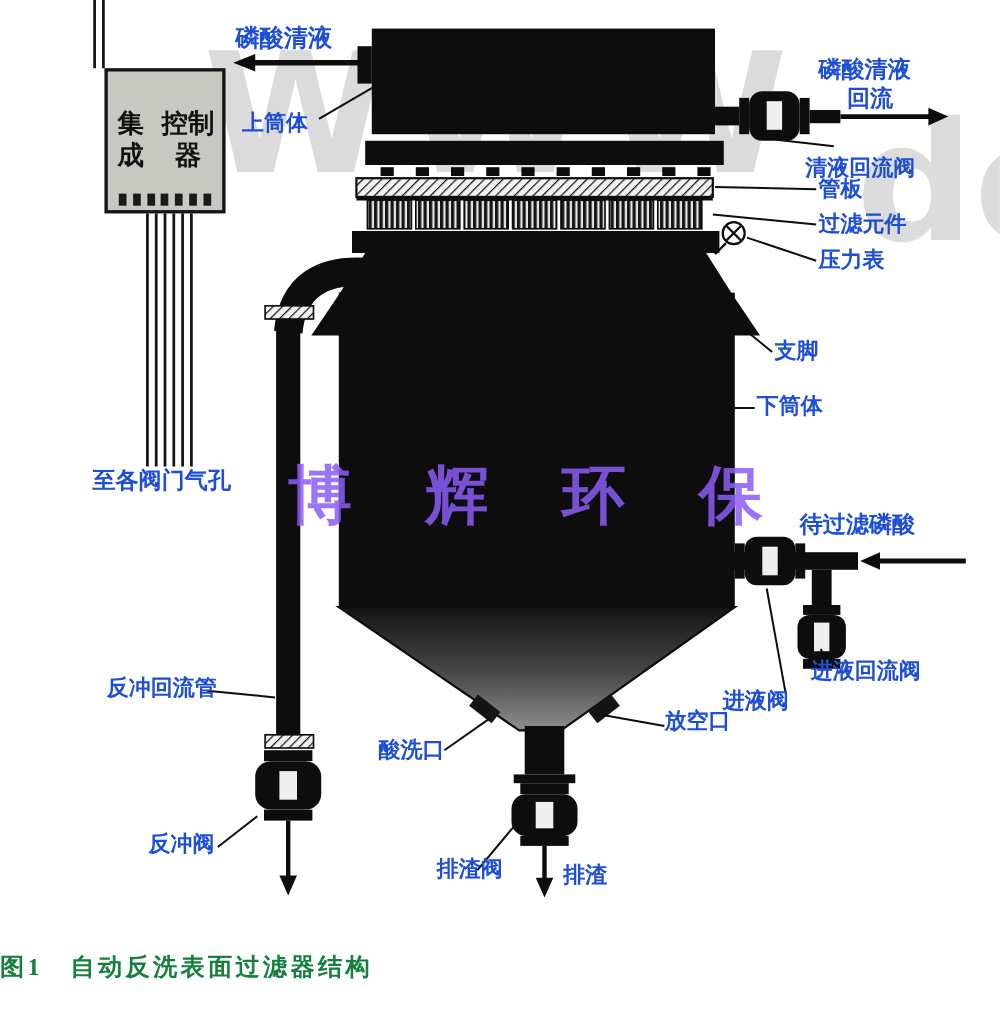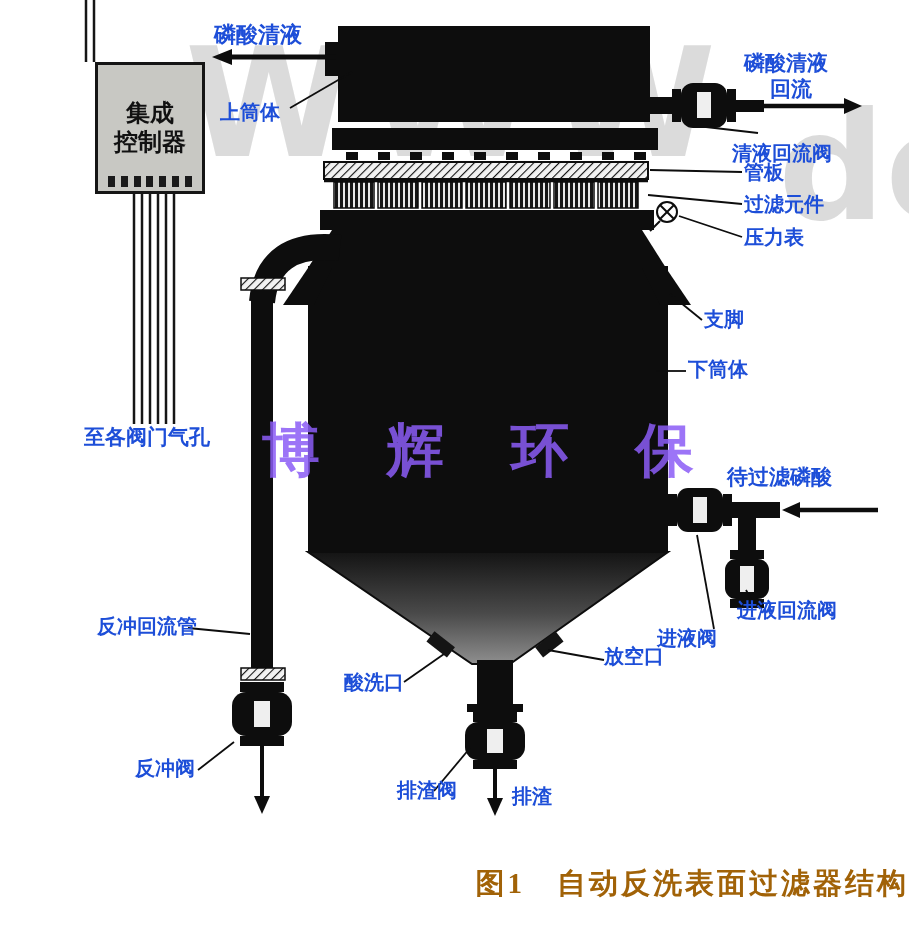--- a/index.html
+++ b/index.html
@@ -7,27 +7,27 @@
         font-family:"Liberation Serif",serif;}
   .lbl{position:absolute;color:#1d4ed8;font-weight:bold;font-size:20px;
        white-space:nowrap;z-index:4;line-height:1;}
   .wm-top{position:absolute;z-index:0;color:#d0d0d0;opacity:.75;
           font-family:"DejaVu Sans",sans-serif;font-weight:bold;line-height:1;}
   .wm-mid{position:absolute;z-index:5;color:#8b5cf6;opacity:.85;font-weight:bold;
           font-size:58px;letter-spacing:26px;white-space:nowrap;line-height:1;}
   svg.diagram{position:absolute;left:0;top:0;z-index:1;}
   .controller{position:absolute;left:95px;top:62px;width:104px;height:126px;
               background:#c8c8c3;border:3px solid #151515;z-index:2;
-              display:flex;flex-direction:column;align-items:center;justify-content:center;}
+              display:flex;align-items:center;justify-content:center;}
   .controller .txt{font-weight:bold;font-size:24px;line-height:1.2;color:#111;text-align:center;}
   .terminals{position:absolute;bottom:4px;left:10px;right:10px;height:11px;
              display:flex;justify-content:space-between;}
   .terminals i{width:7px;height:11px;background:#1a1a1a;}
-  .caption{position:absolute;left:0;width:100%;top:864px;text-align:right;
-           font-size:29px;font-weight:bold;letter-spacing:3px;color:#a16207;z-index:4;}
+  .caption{position:absolute;left:0;width:100%;top:864px;text-align:left;
+           font-size:22px;font-weight:bold;letter-spacing:3px;color:#15803d;z-index:4;}
 </style>
 </head>
 <body>
 
 <div class="page">
 
   <div class="wm-top" style="left:185px;top:28px;font-size:152px;letter-spacing:14px;">WWW</div>
   <div class="wm-top" style="left:778px;top:92px;font-size:150px;">do</div>
 
   <svg class="diagram" width="909" height="926" viewBox="0 0 909 926">

